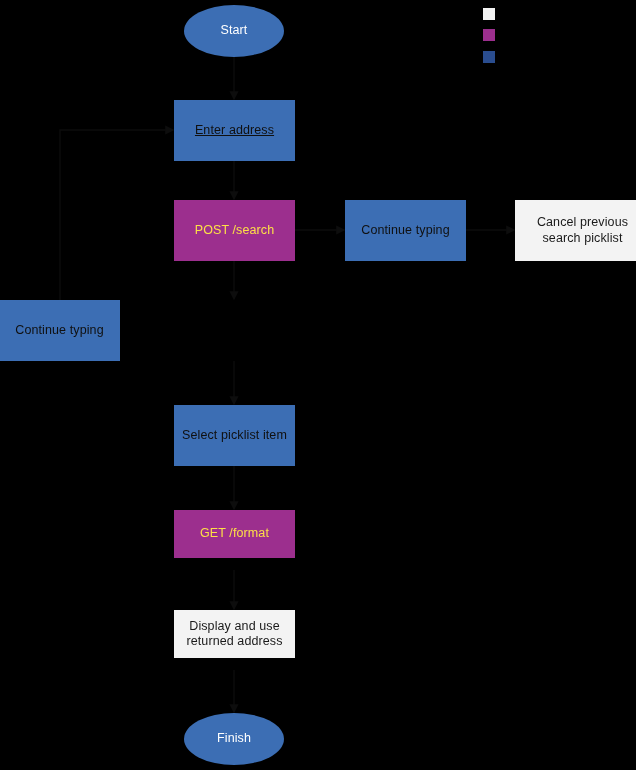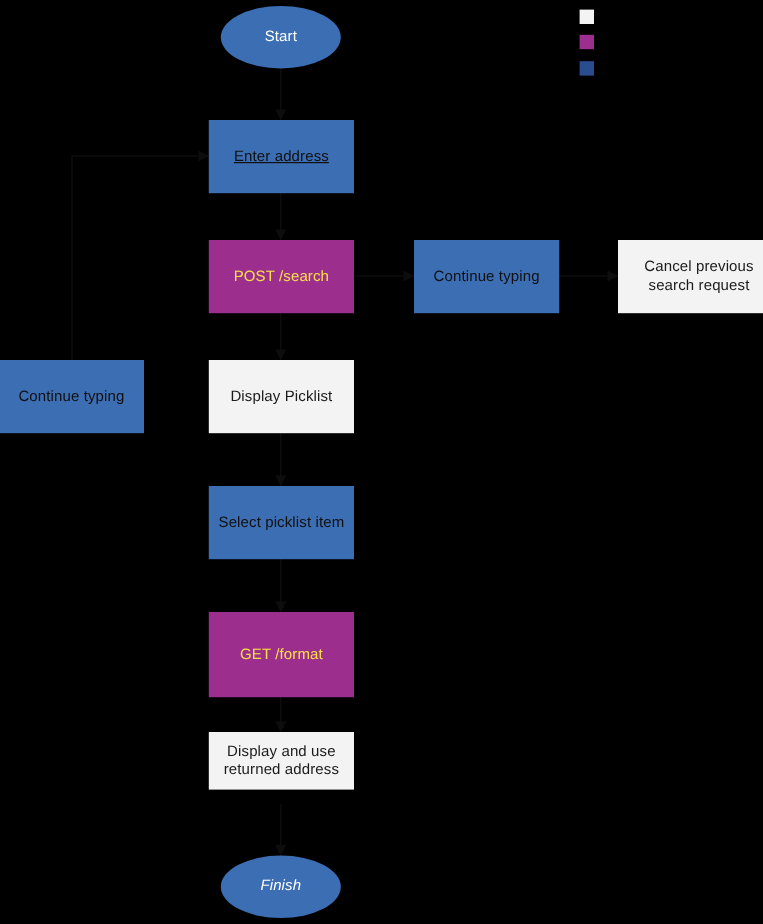--- a/index.html
+++ b/index.html
@@ -135,45 +135,42 @@
   <div class="node process fill-magenta" style="left:174px; top:200px; width:121px; height:61px;">
     <span class="label">POST /search</span>
   </div>
 
   <div class="node process fill-blue" style="left:345px; top:200px; width:121px; height:61px;">
     <span class="label">Continue typing</span>
   </div>
 
   <div class="node process fill-white" style="left:515px; top:200px; width:135px; height:61px;">
     <span class="label">Cancel previous
-search request</span>
+search picklist</span>
   </div>
 
   <div class="node process fill-blue" style="left:-1px; top:300px; width:121px; height:61px;">
     <span class="label">Continue typing</span>
   </div>
 
-  <div class="node process fill-white" style="left:174px; top:300px; width:121px; height:61px;">
-    <span class="label">Display Picklist</span>
-  </div>
 
   <div class="node process fill-blue" style="left:174px; top:405px; width:121px; height:61px;">
     <span class="label">Select picklist item</span>
   </div>
 
-  <div class="node process fill-magenta" style="left:174px; top:510px; width:121px; height:71px;">
+  <div class="node process fill-magenta" style="left:174px; top:510px; width:121px; height:48px;">
     <span class="label">GET /format</span>
   </div>
 
   <div class="node process fill-white" style="left:174px; top:610px; width:121px; height:48px;">
     <span class="label">Display and use
 returned address</span>
   </div>
 
-  <div class="node terminator fill-term" style="left:184px; top:713px; width:100px; height:52px;font-style:italic;">
+  <div class="node terminator fill-term" style="left:184px; top:713px; width:100px; height:52px;">
     <span class="label">Finish</span>
   </div>
 
   <div id="legend">
     <div class="legend-row" style="top:0px;">
       <span class="legend-swatch sw-white"></span>
       <span class="legend-text"></span>
     </div>
     <div class="legend-row" style="top:21px;">
       <span class="legend-swatch sw-magenta"></span>

